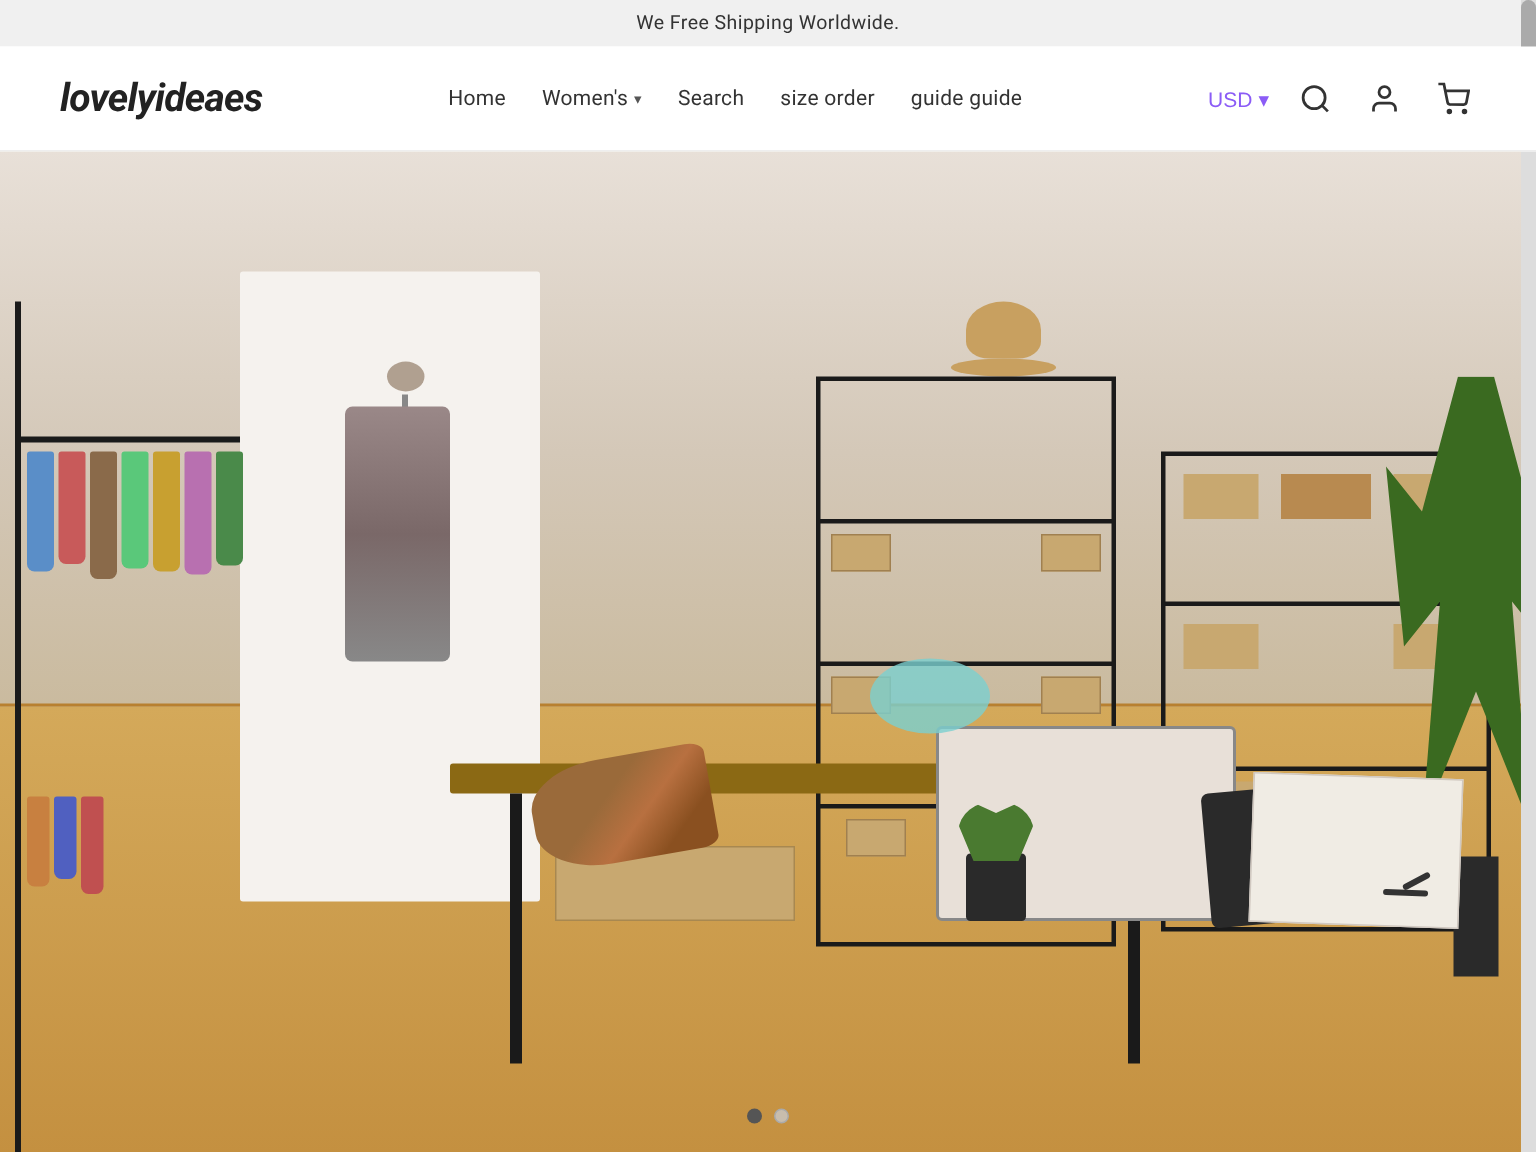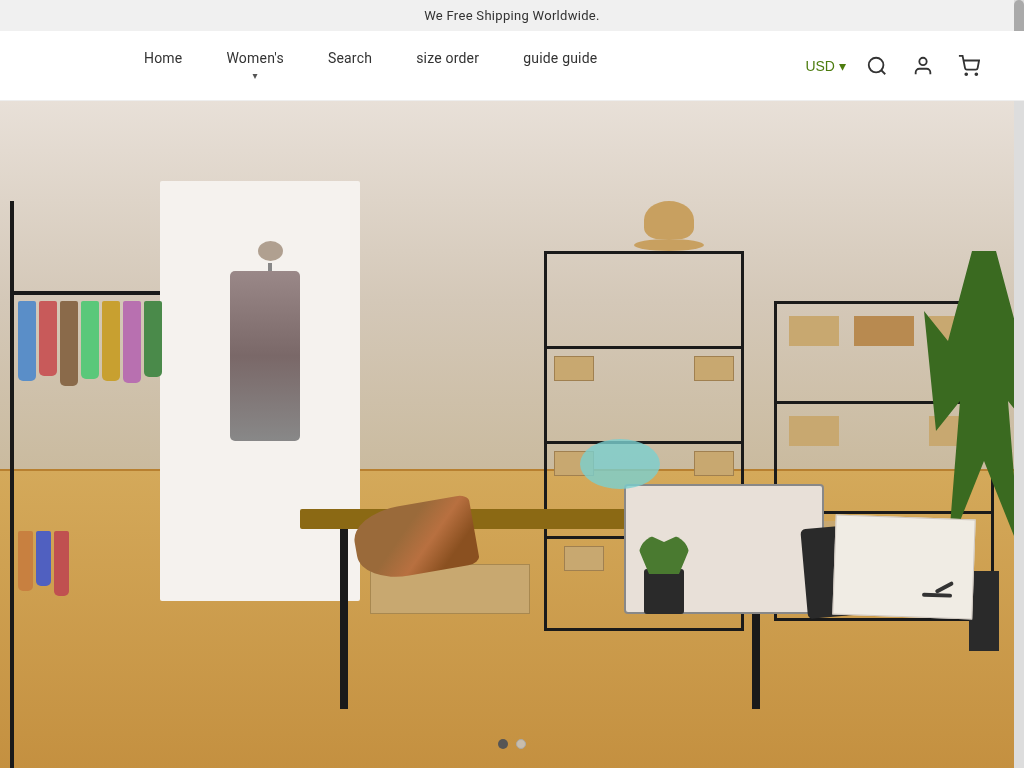--- a/index.html
+++ b/index.html
@@ -43,36 +43,36 @@
       font-weight: 700;
       color: #222;
       letter-spacing: -0.5px;
       font-style: italic;
       flex-shrink: 0;
       margin-right: auto;
     }
 
     .main-nav {
       display: flex;
-      gap: 44px;
+      align-items: center;
+      gap: 24px;
       margin: 0 auto;
     }
 
     .main-nav a {
       text-decoration: none;
       color: #333;
       font-size: 14px;
       letter-spacing: 0.2px;
     }
 
     .womens-link {
       display: flex;
       align-items: center;
       gap: 4px;
-      flex-direction: column;
     }
 
     .dropdown-arrow {
       font-size: 10px;
       color: #555;
     }
 
     .nav-right {
       display: flex;
       align-items: center;
@@ -94,21 +94,21 @@
     .nav-icon-btn svg {
       width: 22px;
       height: 22px;
     }
 
     .currency-btn {
       background: none;
       border: none;
       cursor: pointer;
       font-size: 14px;
-      color: #4d7c0f;
+      color: #8b5cf6;
       display: flex;
       align-items: center;
       gap: 4px;
     }
 
     
     .hero {
       position: relative;
       width: 1024px;
       height: 668px;
@@ -464,20 +464,21 @@
   </style>
 </head>
 <body>
 
 <div class="announcement-bar">
   <span>We Free Shipping Worldwide.</span>
 </div>
 
 <header class="header">
 
+  <div class="logo">lovelyideaes</div>
 
   <nav class="main-nav">
     <a href="#">Home</a>
 
     <a href="#" class="womens-link">
       <span>Women's</span>
       <span class="dropdown-arrow">▾</span>
     </a>
 
     <a href="#">Search</a>

